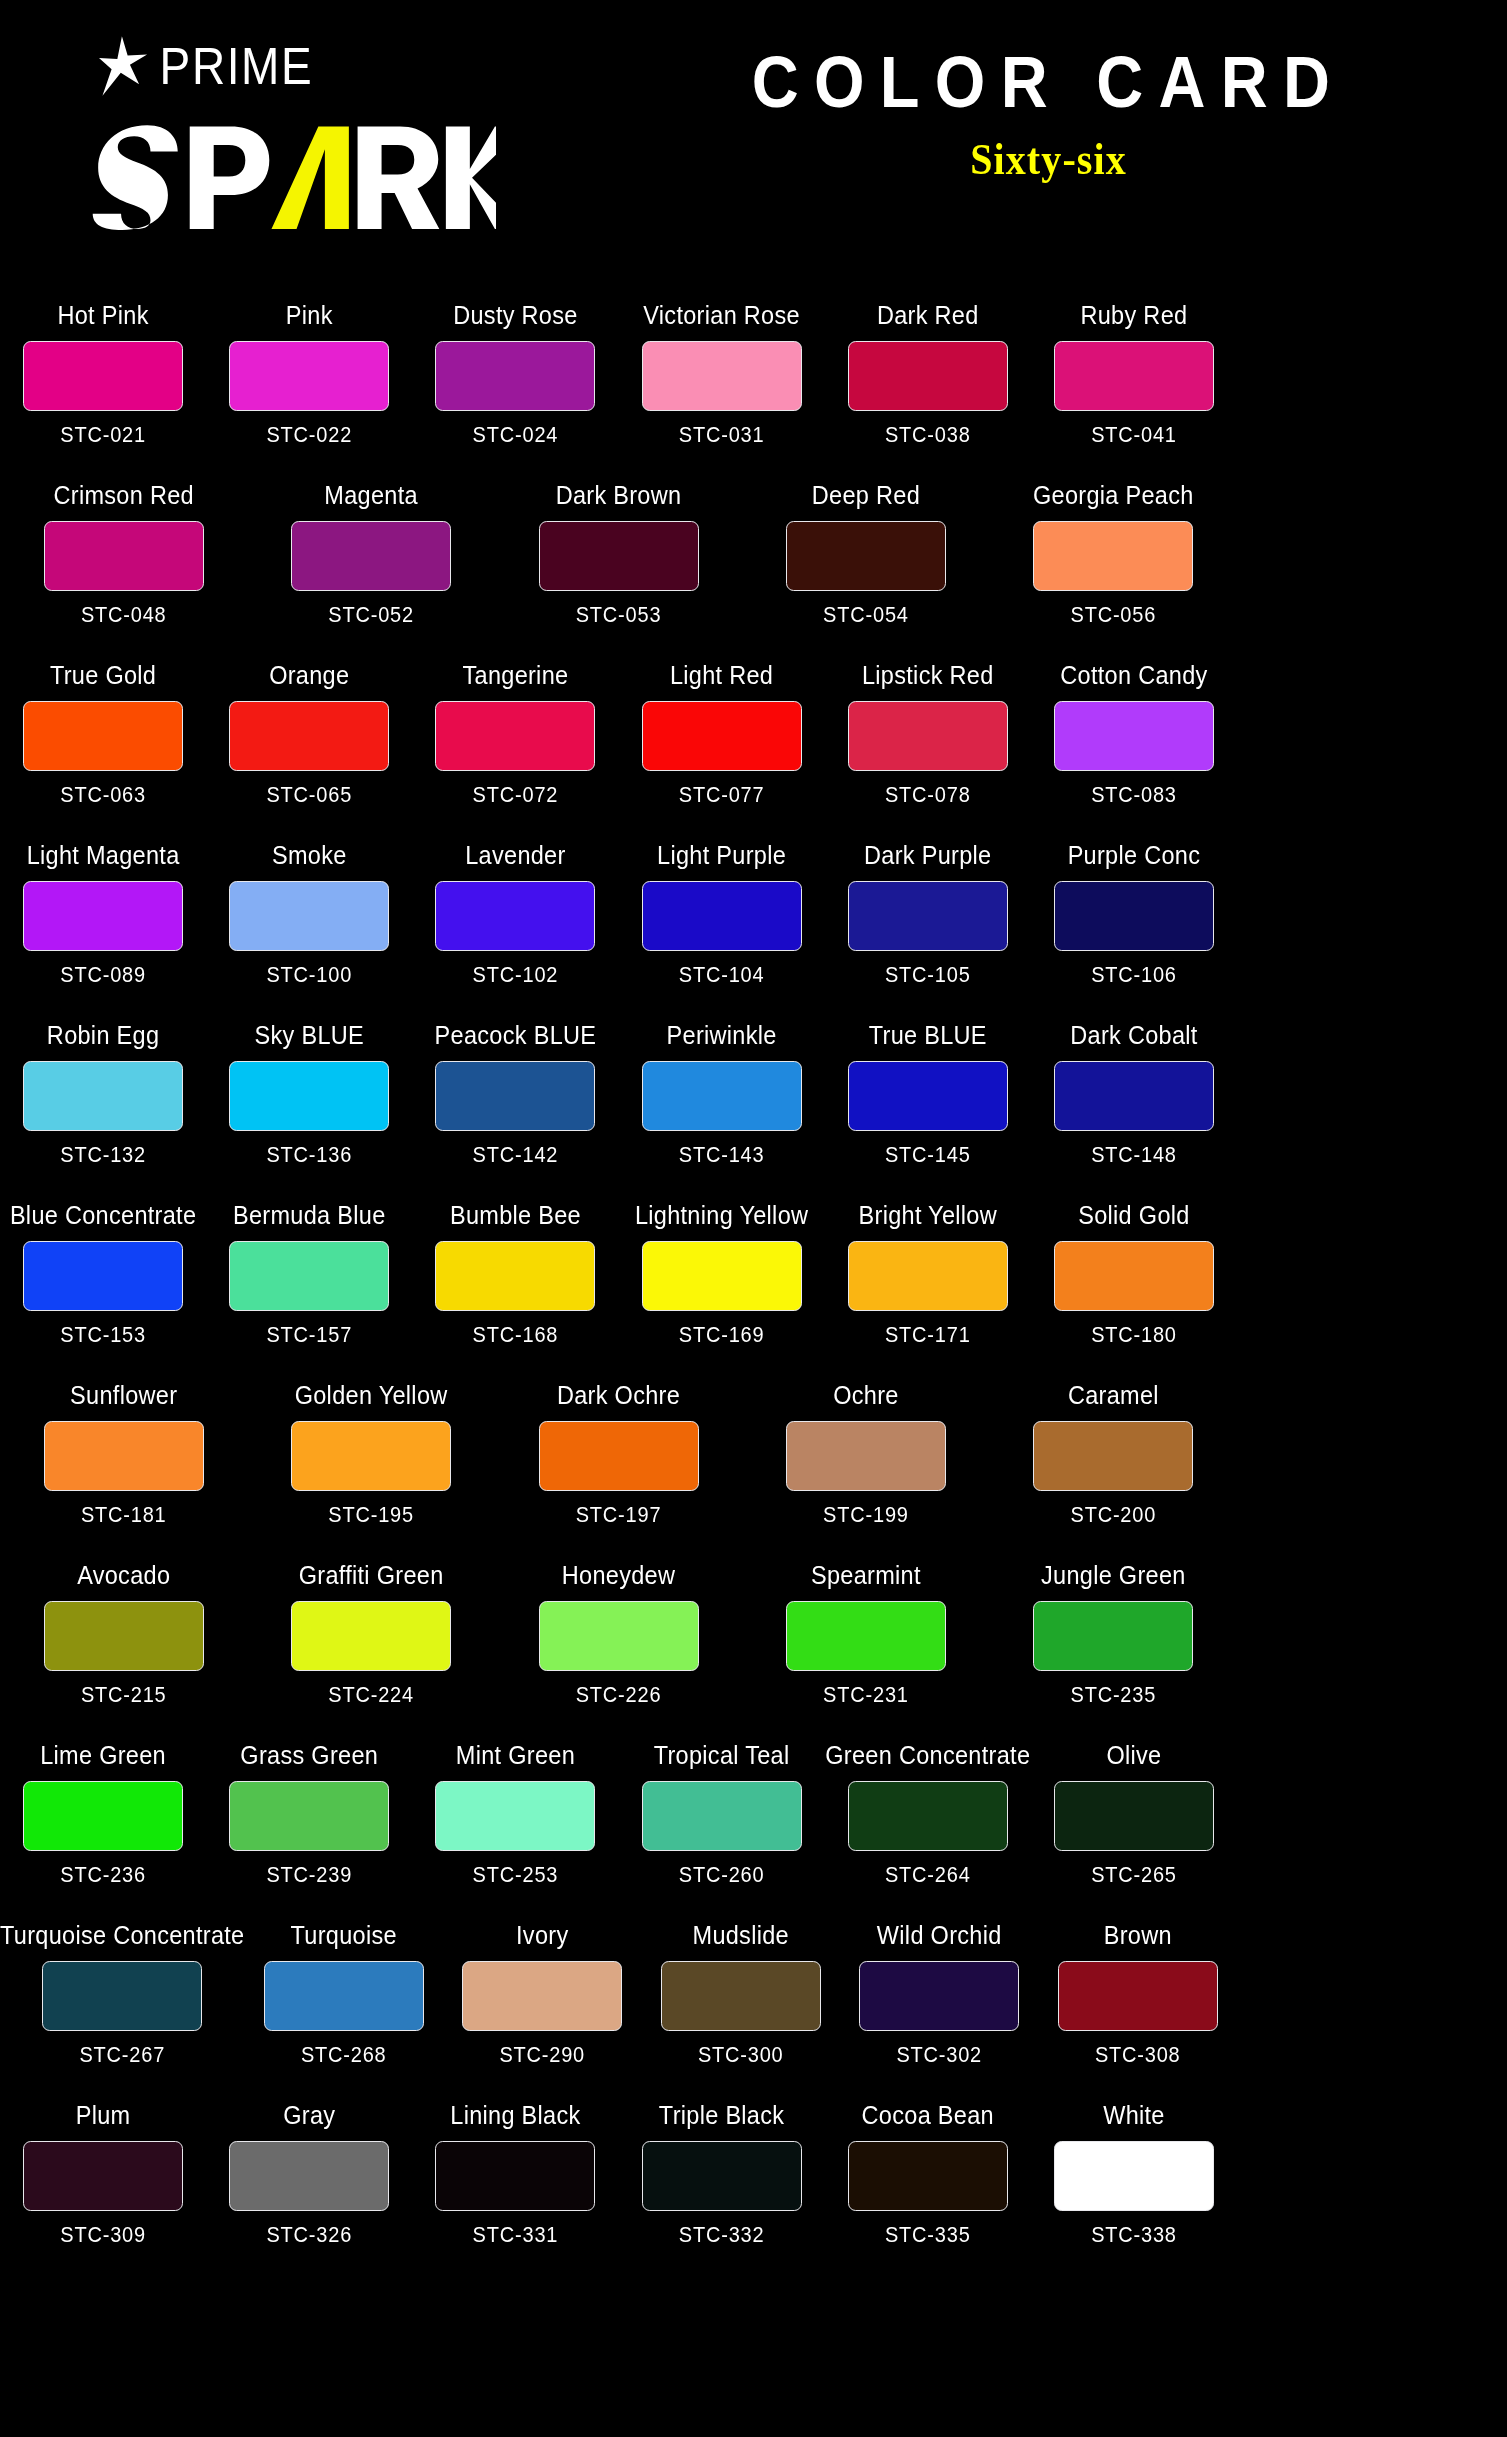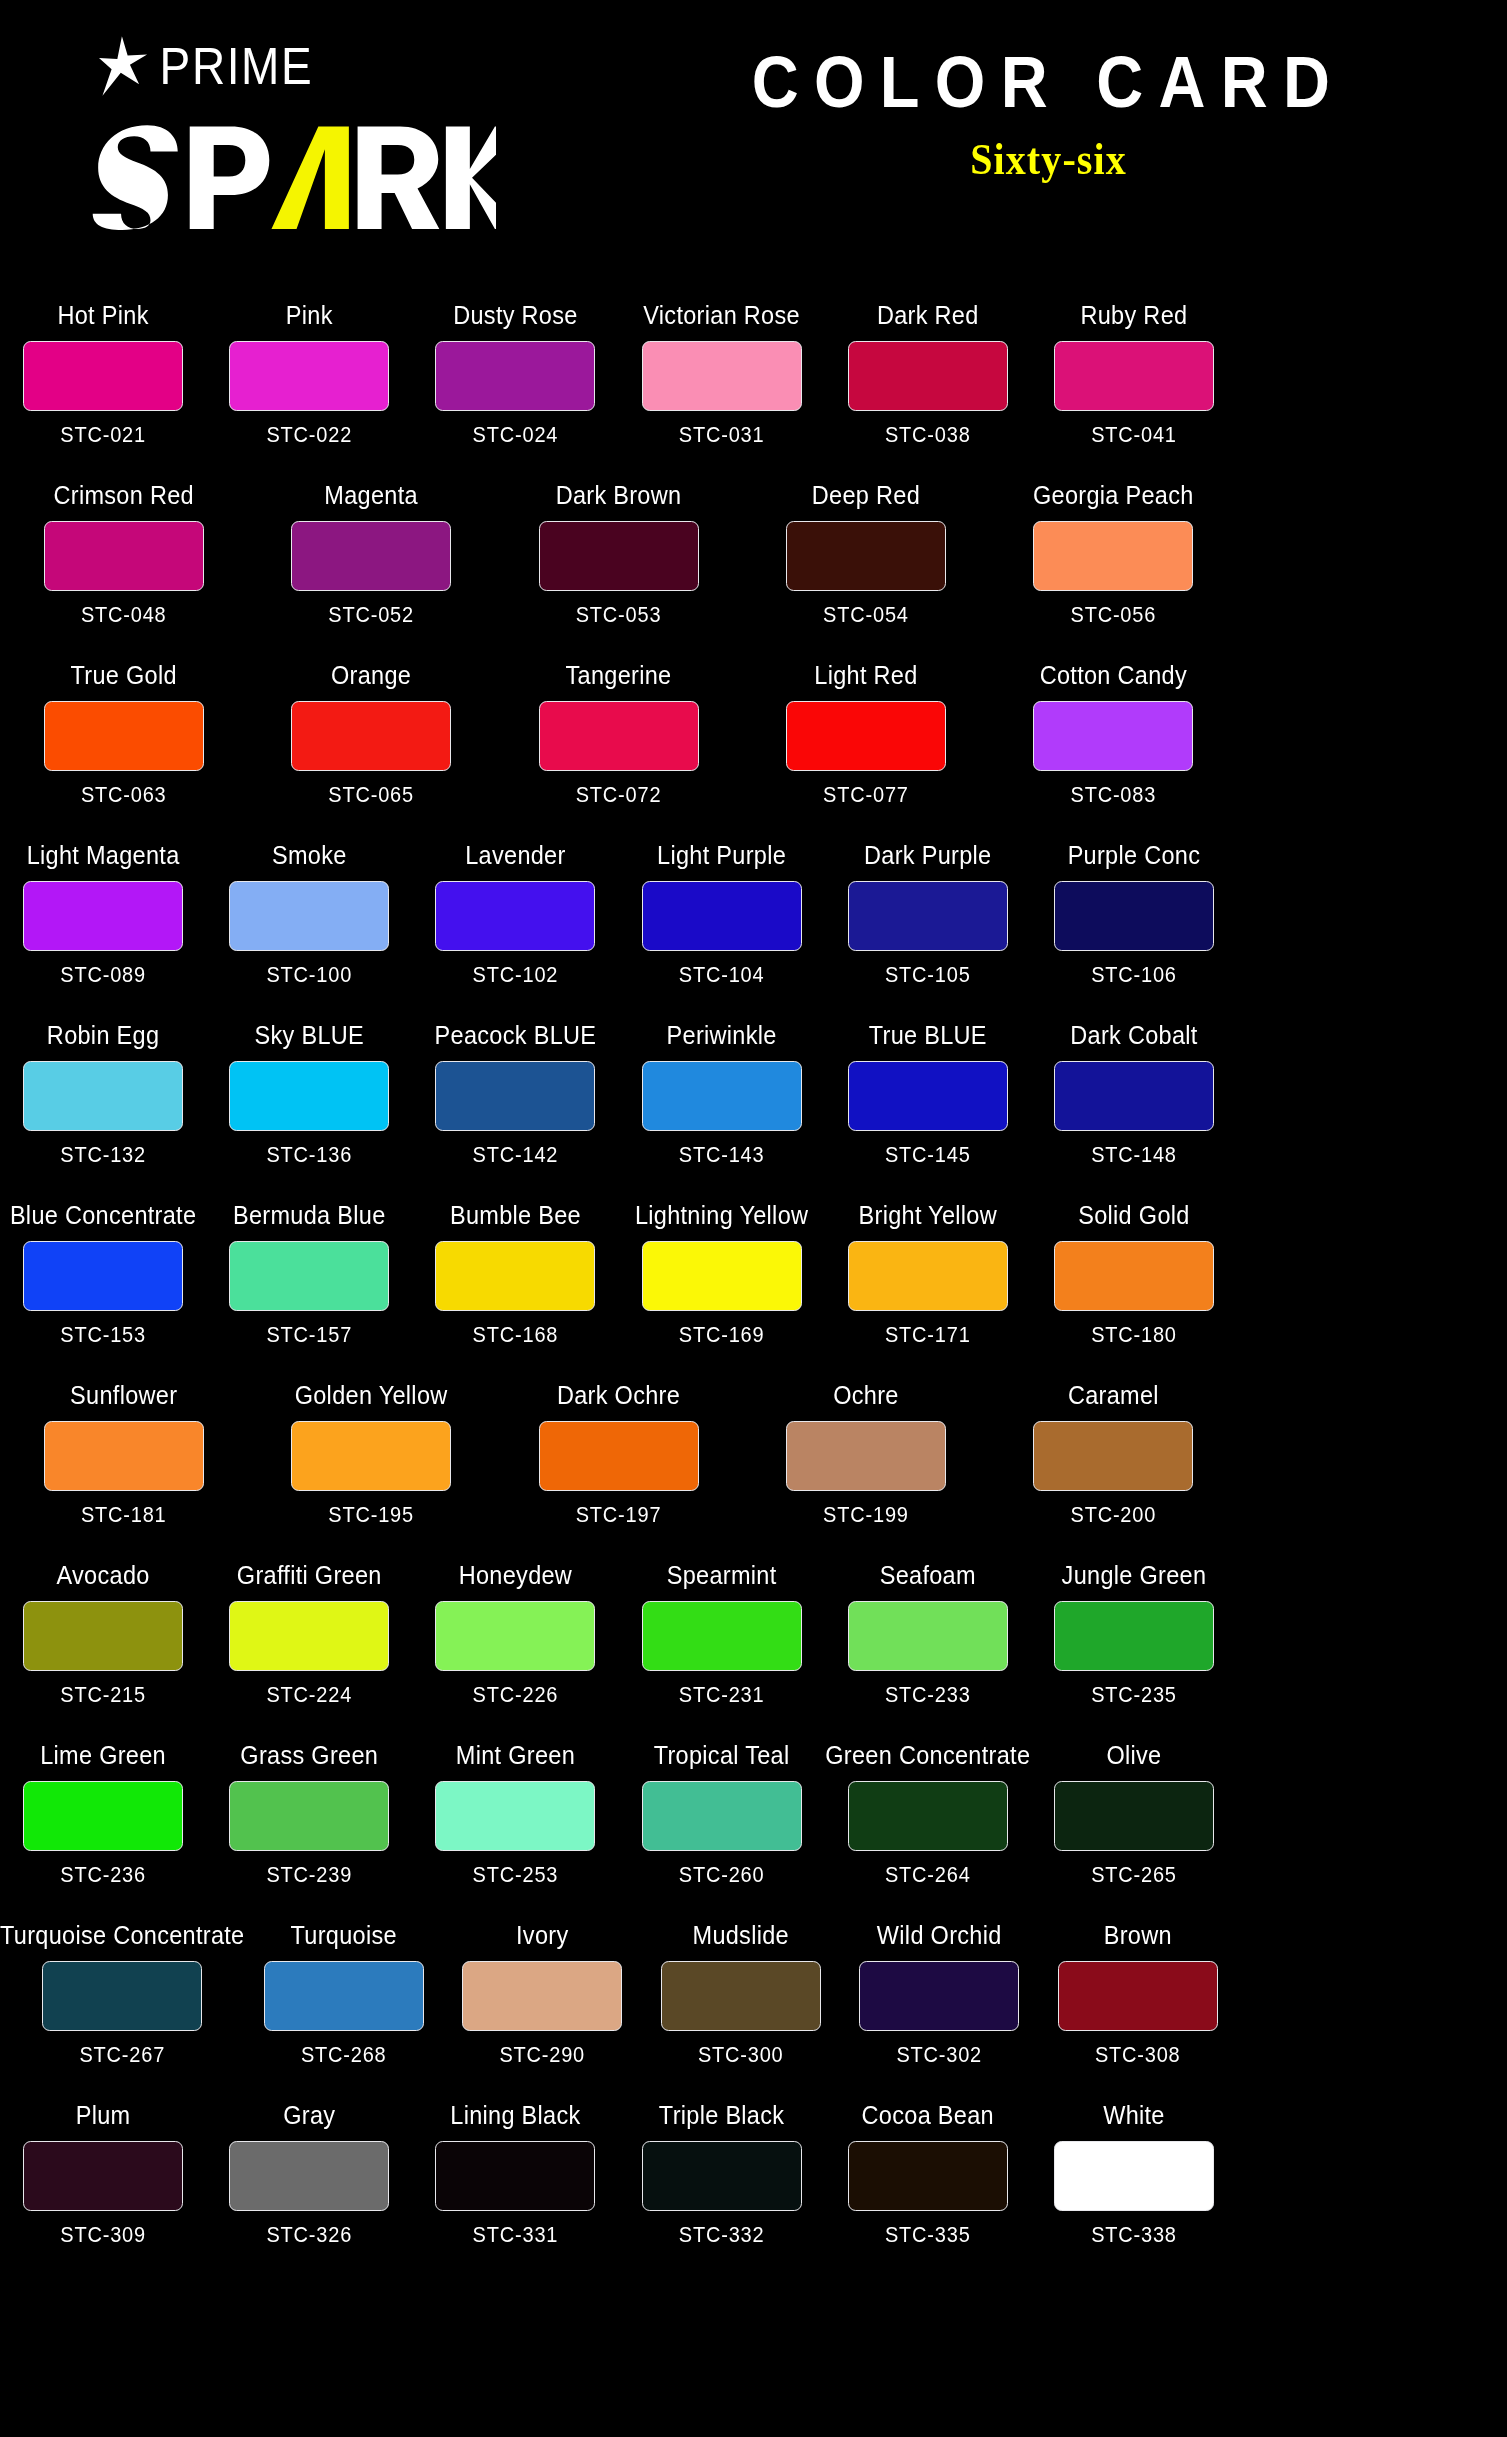--- a/index.html
+++ b/index.html
@@ -277,20 +277,25 @@
         <div class="swatch-name">Tangerine</div>
         <div class="swatch-chip" style="background: rgb(232, 11, 76); border-color: rgb(232, 232, 236);"></div>
         <div class="swatch-code">STC-072</div>
       </div>
       <div class="swatch-cell">
         <div class="swatch-name">Light Red</div>
         <div class="swatch-chip" style="background: rgb(250, 6, 6); border-color: rgb(232, 232, 236);"></div>
         <div class="swatch-code">STC-077</div>
       </div>
       <div class="swatch-cell">
+        <div class="swatch-name">Lipstick Red</div>
+        <div class="swatch-chip" style="background: rgb(219, 36, 72); border-color: rgb(232, 232, 236);"></div>
+        <div class="swatch-code">STC-078</div>
+      </div>
+      <div class="swatch-cell">
         <div class="swatch-name">Cotton Candy</div>
         <div class="swatch-chip" style="background: rgb(177, 59, 251); border-color: rgb(232, 232, 236);"></div>
         <div class="swatch-code">STC-083</div>
       </div>
     </div>
     <div class="swatch-row">
       <div class="swatch-cell">
         <div class="swatch-name">Light Magenta</div>
         <div class="swatch-chip" style="background: rgb(179, 23, 247); border-color: rgb(232, 232, 236);"></div>
         <div class="swatch-code">STC-089</div>
@@ -427,25 +432,20 @@
         <div class="swatch-name">Honeydew</div>
         <div class="swatch-chip" style="background: rgb(133, 242, 86); border-color: rgb(232, 232, 236);"></div>
         <div class="swatch-code">STC-226</div>
       </div>
       <div class="swatch-cell">
         <div class="swatch-name">Spearmint</div>
         <div class="swatch-chip" style="background: rgb(51, 221, 21); border-color: rgb(232, 232, 236);"></div>
         <div class="swatch-code">STC-231</div>
       </div>
       <div class="swatch-cell">
-        <div class="swatch-name">Seafoam</div>
-        <div class="swatch-chip" style="background: rgb(113, 224, 89); border-color: rgb(232, 232, 236);"></div>
-        <div class="swatch-code">STC-233</div>
-      </div>
-      <div class="swatch-cell">
         <div class="swatch-name">Jungle Green</div>
         <div class="swatch-chip" style="background: rgb(31, 167, 42); border-color: rgb(232, 232, 236);"></div>
         <div class="swatch-code">STC-235</div>
       </div>
     </div>
     <div class="swatch-row">
       <div class="swatch-cell">
         <div class="swatch-name">Lime Green</div>
         <div class="swatch-chip" style="background: rgb(17, 232, 6); border-color: rgb(232, 232, 236);"></div>
         <div class="swatch-code">STC-236</div>

